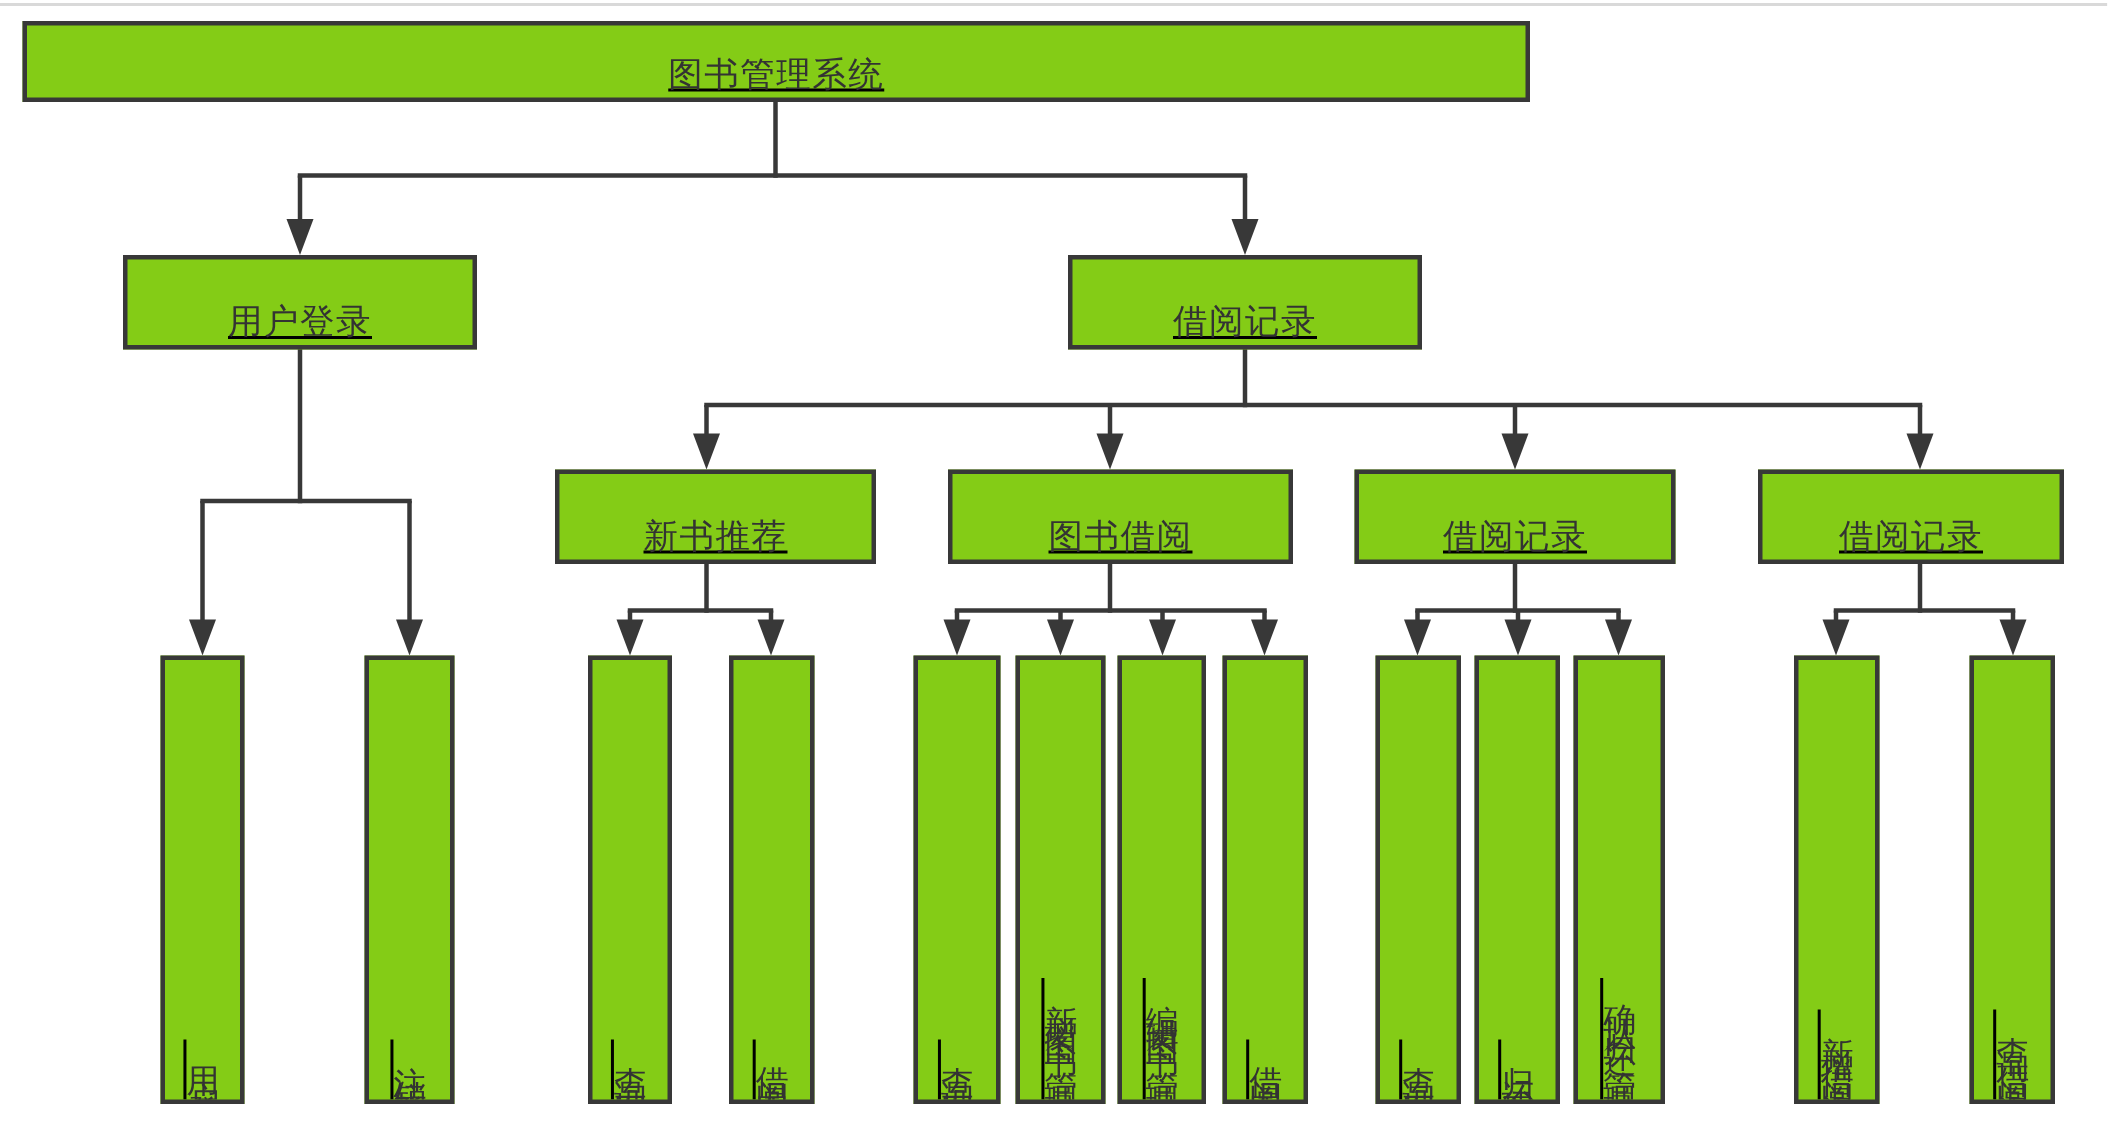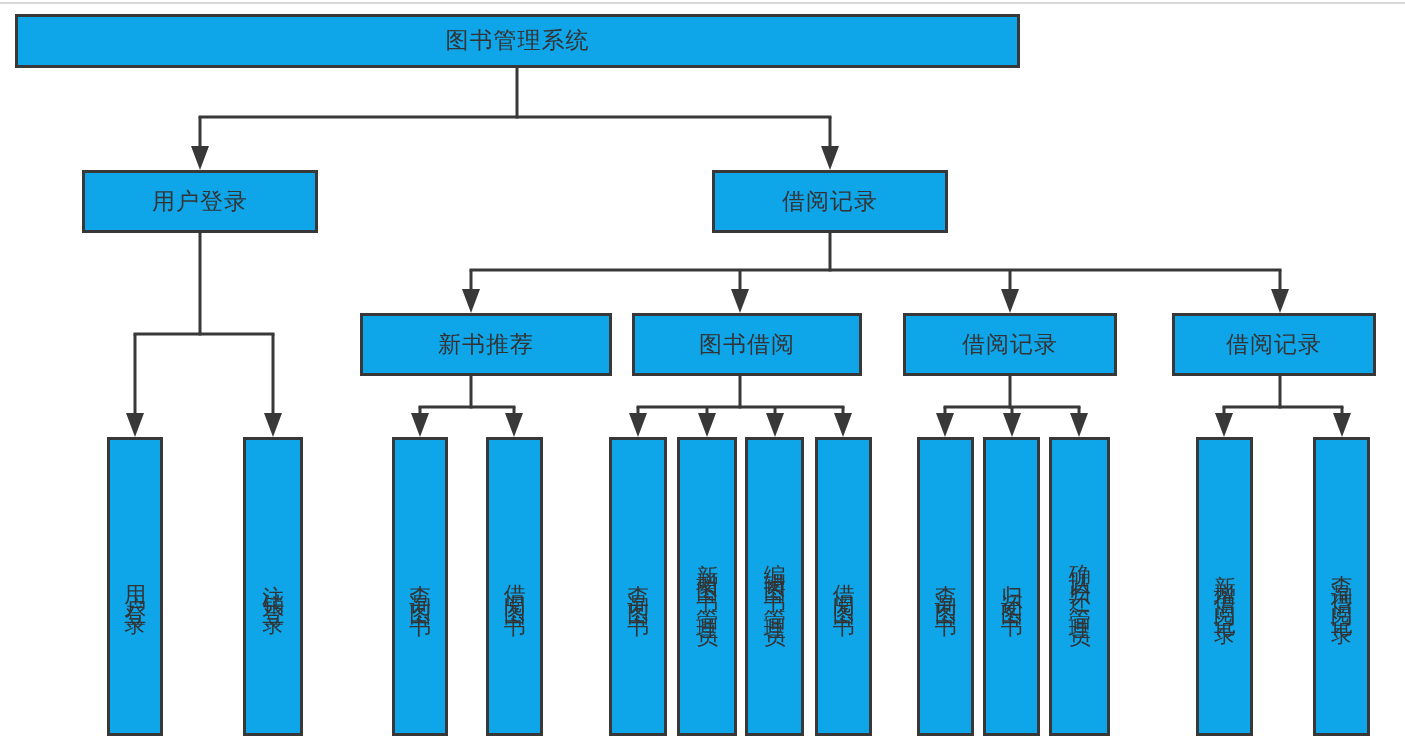--- a/index.html
+++ b/index.html
@@ -23,26 +23,27 @@
   }
   #connector-layer {
     position: absolute;
     left: 0; top: 0;
     width: 1405px; height: 747px;
     pointer-events: none;
   }
   .node {
     position: absolute;
     box-sizing: border-box;
-    background: #0ea5e9;
+    background: #84cc16;
     border: 3px solid #383838;
     display: flex;
-    align-items: center;
+    align-items: flex-end;
     justify-content: center;
     overflow: hidden;
+    text-decoration: underline;
   }
   .node-label {
     color: #333333;
     font-size: 23px;
     line-height: 1.3;
     white-space: nowrap;
   }
   .node.horizontal .node-label {
     letter-spacing: 1px;
   }
@@ -127,21 +128,21 @@
   <div id="nodes-layer">
       <div class="node horizontal" style="left: 15px; top: 14px; width: 1005px; height: 54px; border-color: rgb(56, 56, 56);">
         <span class="node-label" style="color: rgb(51, 51, 51);">图书管理系统</span>
       </div>
       <div class="node horizontal" style="left: 82px; top: 170px; width: 236px; height: 63px; border-color: rgb(56, 56, 56);">
         <span class="node-label" style="color: rgb(51, 51, 51);">用户登录</span>
       </div>
       <div class="node horizontal" style="left: 712px; top: 170px; width: 236px; height: 63px; border-color: rgb(56, 56, 56);">
         <span class="node-label" style="color: rgb(51, 51, 51);">借阅记录</span>
       </div>
-      <div class="node horizontal" style="left: 360px; top: 313px; width: 252px; height: 63px; border-color: rgb(56, 56, 56);">
+      <div class="node horizontal" style="left: 370px; top: 313px; width: 214px; height: 63px; border-color: rgb(56, 56, 56);">
         <span class="node-label" style="color: rgb(51, 51, 51);">新书推荐</span>
       </div>
       <div class="node horizontal" style="left: 632px; top: 313px; width: 230px; height: 63px; border-color: rgb(56, 56, 56);">
         <span class="node-label" style="color: rgb(51, 51, 51);">图书借阅</span>
       </div>
       <div class="node horizontal" style="left: 903px; top: 313px; width: 214px; height: 63px; border-color: rgb(56, 56, 56);">
         <span class="node-label" style="color: rgb(51, 51, 51);">借阅记录</span>
       </div>
       <div class="node horizontal" style="left: 1172px; top: 313px; width: 204px; height: 63px; border-color: rgb(56, 56, 56);">
         <span class="node-label" style="color: rgb(51, 51, 51);">借阅记录</span>

